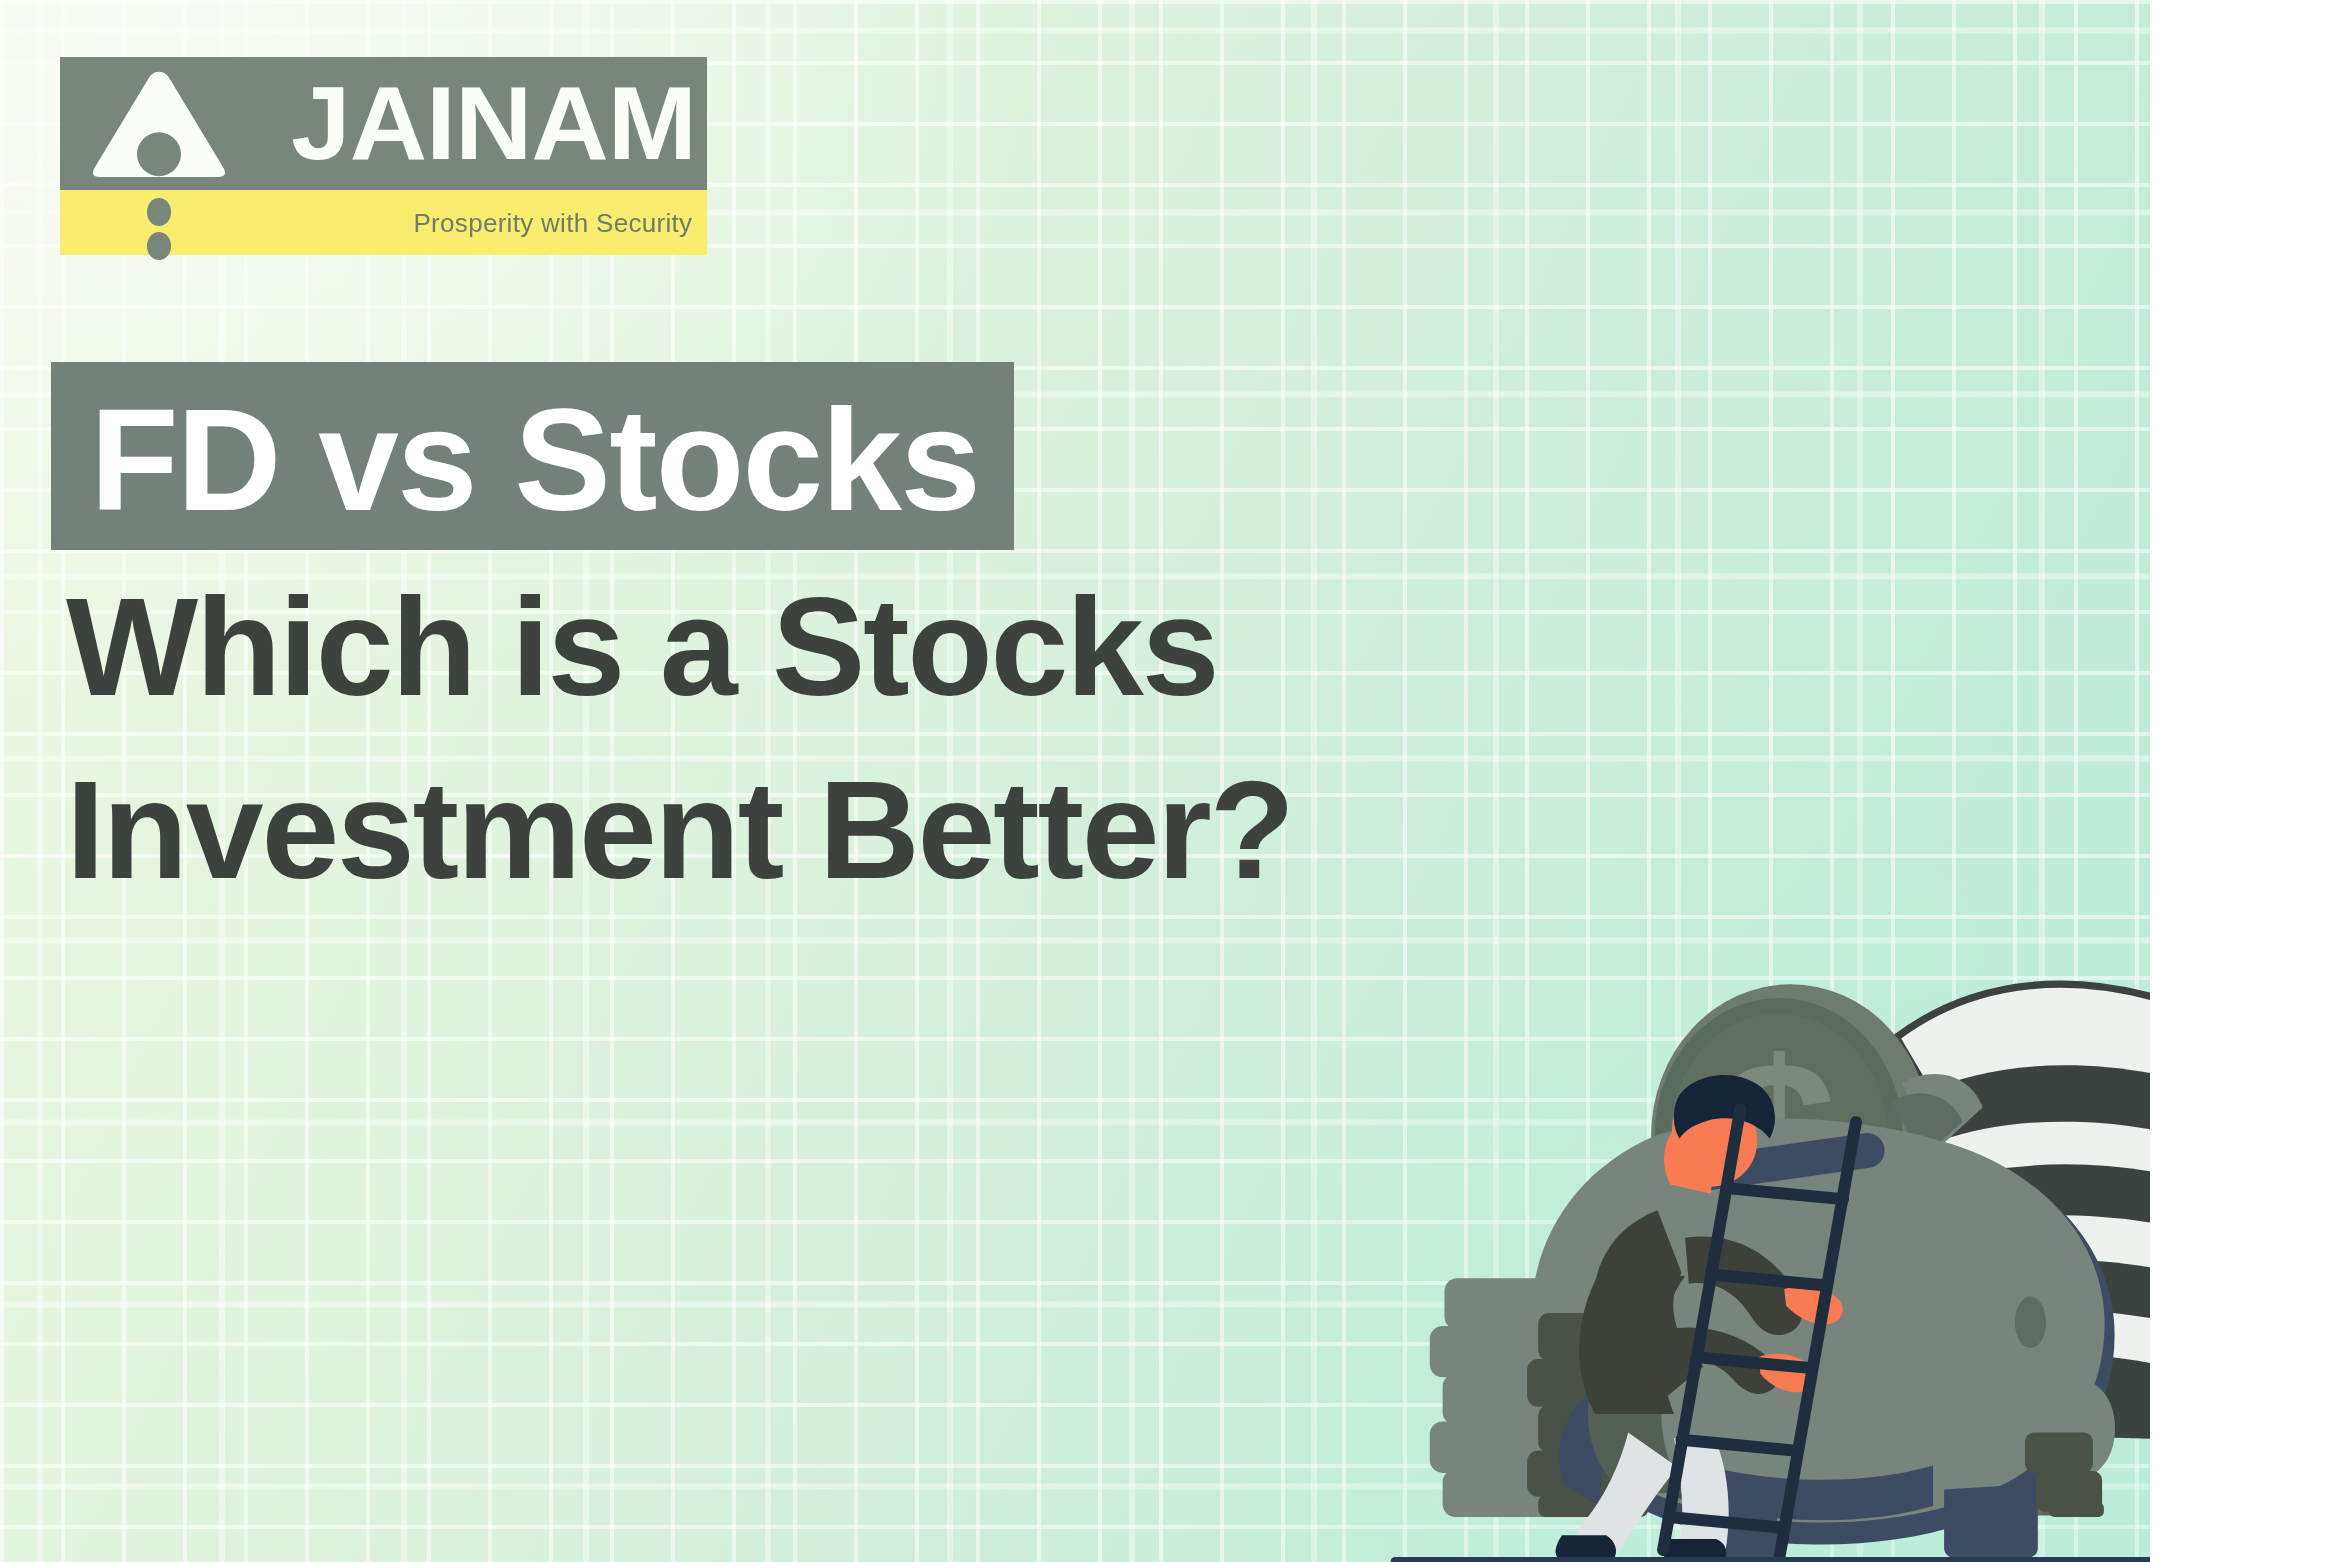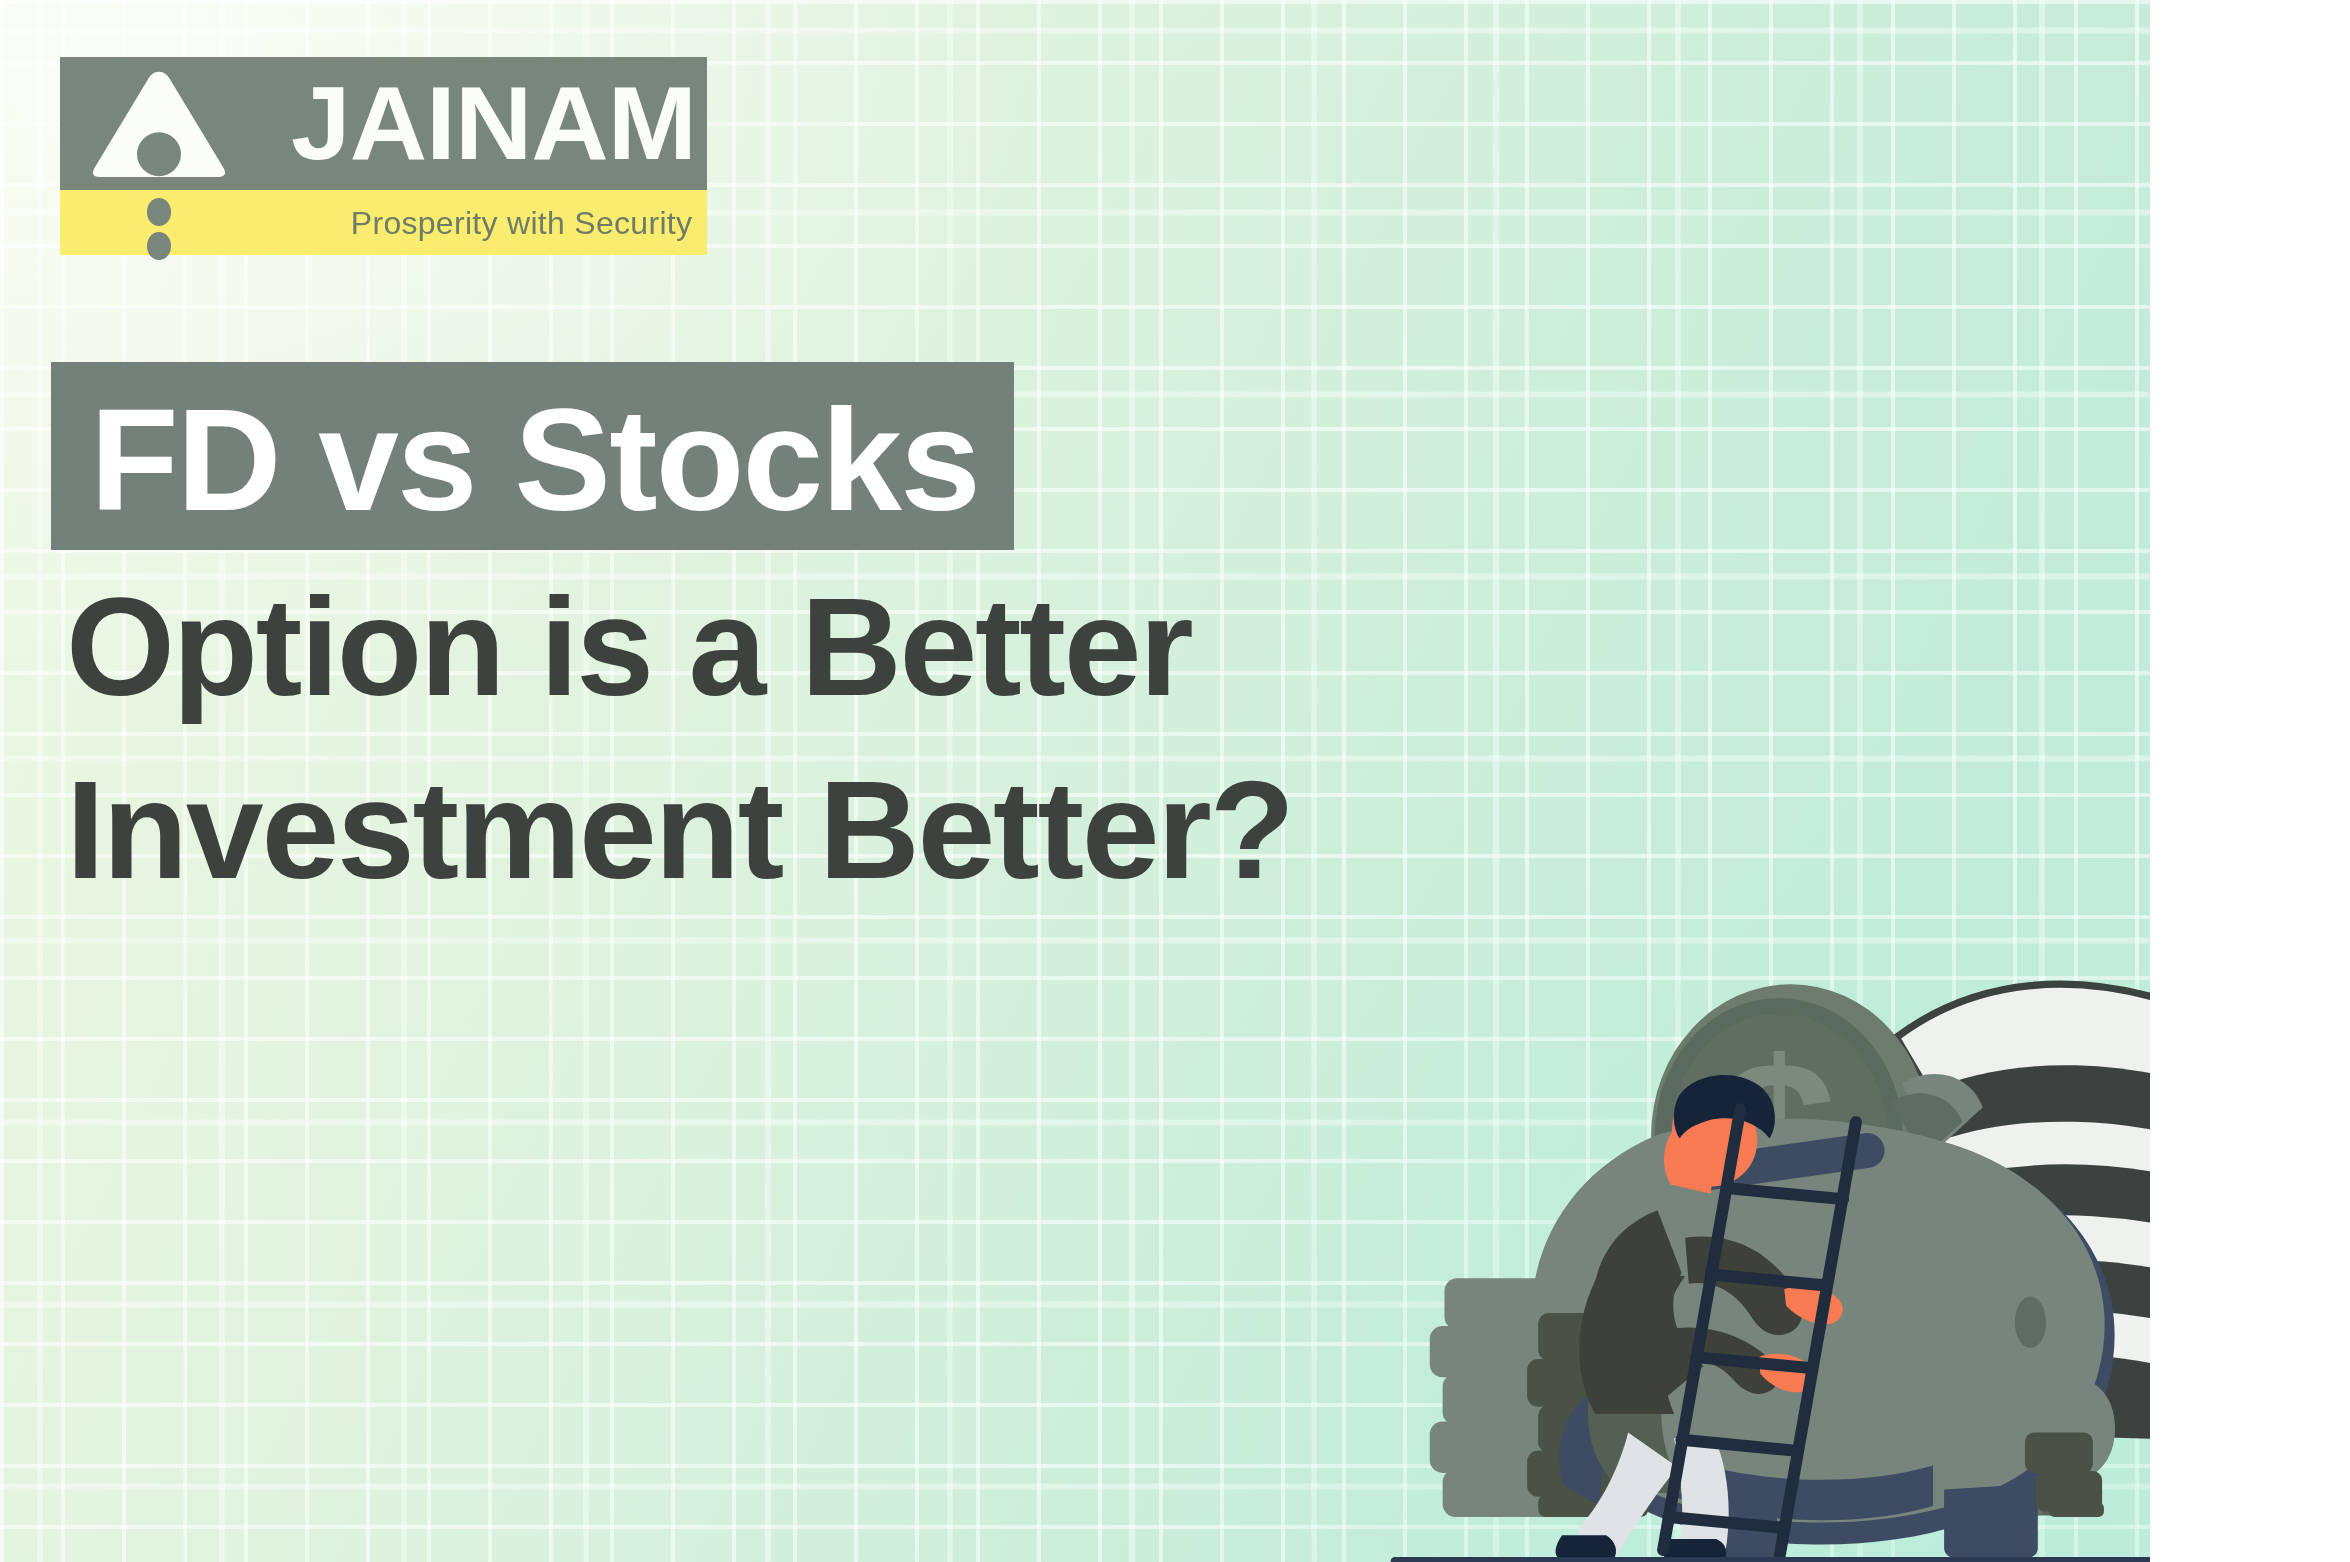--- a/index.html
+++ b/index.html
@@ -103,21 +103,21 @@
     transform:scaleX(1.04);
     transform-origin:left center;
   }
   .word-bottom {
     height:65px;
     display:flex; align-items:center; justify-content:flex-end;
     padding-right:14.7px;
   }
   .word-bottom span {
     color:#6f7c68;
-    font-size:32px;
+    font-size:26px;
     font-weight:400;
     line-height:1;
     letter-spacing:0.3px;
   }
 
   
   #headline { position:absolute; left:0; top:0; width:100%; }
 
   .title-band {
     position:absolute; left:51px; top:362px;
@@ -197,21 +197,21 @@
     </div>
 
   </div>
 
   <div id="headline">
 
     <div class="title-band">
       <span>FD vs Stocks</span>
     </div>
 
-    <div class="sub-line l1">Option is a Better</div>
+    <div class="sub-line l1">Which is a Stocks</div>
     <div class="sub-line l2">Investment Better?</div>
 
   </div>
 
   <div id="illustration">
     <svg viewBox="0 0 1055 702" xmlns="http://www.w3.org/2000/svg">
 
       <g>
         <path d="M560 130 C650 62 760 60 860 92 L960 126 L900 230 L620 232 Z" fill="#eff1ef" stroke="#3c423f" stroke-width="8" stroke-linejoin="round"></path>
         <path d="M590 190 C680 150 800 152 905 186 L985 216 L950 272 L630 268 Z" fill="#3c423f"></path>

